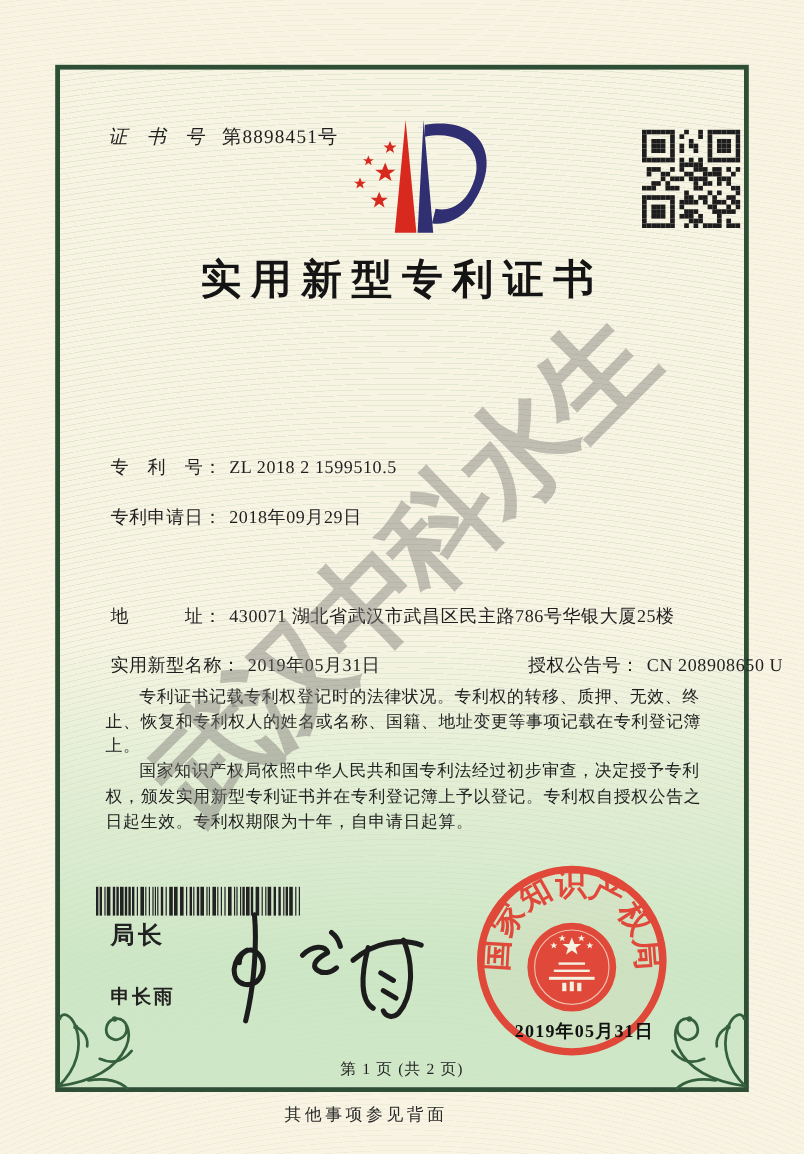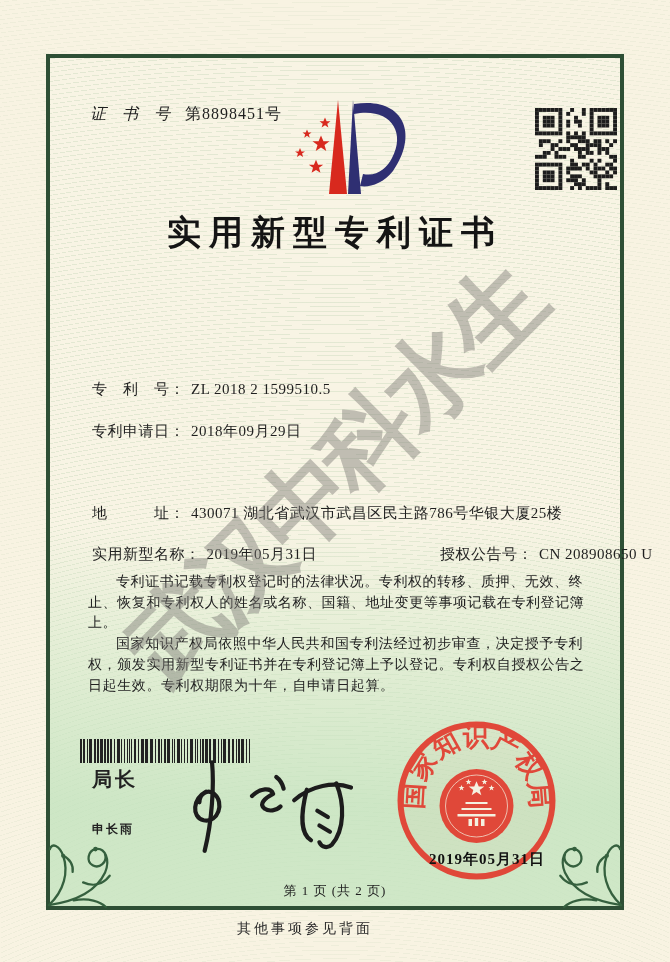--- a/index.html
+++ b/index.html
@@ -41,21 +41,21 @@
   .row .val { margin-left:6px; }
   .r1{top:234px}.r2{top:280px}.r3{top:322px}.r4{top:364px}.r5{top:405px}.r6{top:446px}.r7{top:487px}
   .grant2 { position:absolute; left:300px; top:0; white-space:nowrap;margin-left:48px; }
   .r7 { width:520px; }
   .paras { left:38px; top:514px; width:504px; font-size:14px; line-height:1.48; letter-spacing:0.6px; color:#222; }
   .paras p { text-indent:2em; }
   .barcode { left:30px; top:681px; width:176px; height:24px; display:flex; align-items:stretch; }
   .barcode i { display:block; height:100%; }
   .director-title { left:42px; top:708px; font-size:20px; letter-spacing:3px;
     font-family:Liberation Serif, serif; font-weight:bold; color:#222; }
-  .director-name  { left:42px; top:763px; font-size:12px; letter-spacing:2px;
+  .director-name  { left:42px; top:763px; font-size:16px; letter-spacing:2px;
     font-family:"Liberation Sans","DejaVu Sans",sans-serif; font-weight:bold; color:#222; }
   .signature { left:126px; top:698px; width:190px; height:100px; }
   .seal { left:344px; top:660px; width:165px; height:165px; z-index:3; opacity:0.92; }
   .seal-date { left:352px; top:792px; width:170px; text-align:center; font-size:15px;
     font-weight:bold; letter-spacing:1px; z-index:4; color:#111; }
   .page-info { left:0; right:0; top:824px; text-align:center; font-size:13px; letter-spacing:1px; }
   .ornament { width:95px; height:95px; bottom:-2px; z-index:2; }
   .orn-left { left:-3px; }
   .orn-right { right:-3px; transform:scaleX(-1); }
   .footer-note { position:absolute; left:0; right:60px; top:920px; text-align:center;

